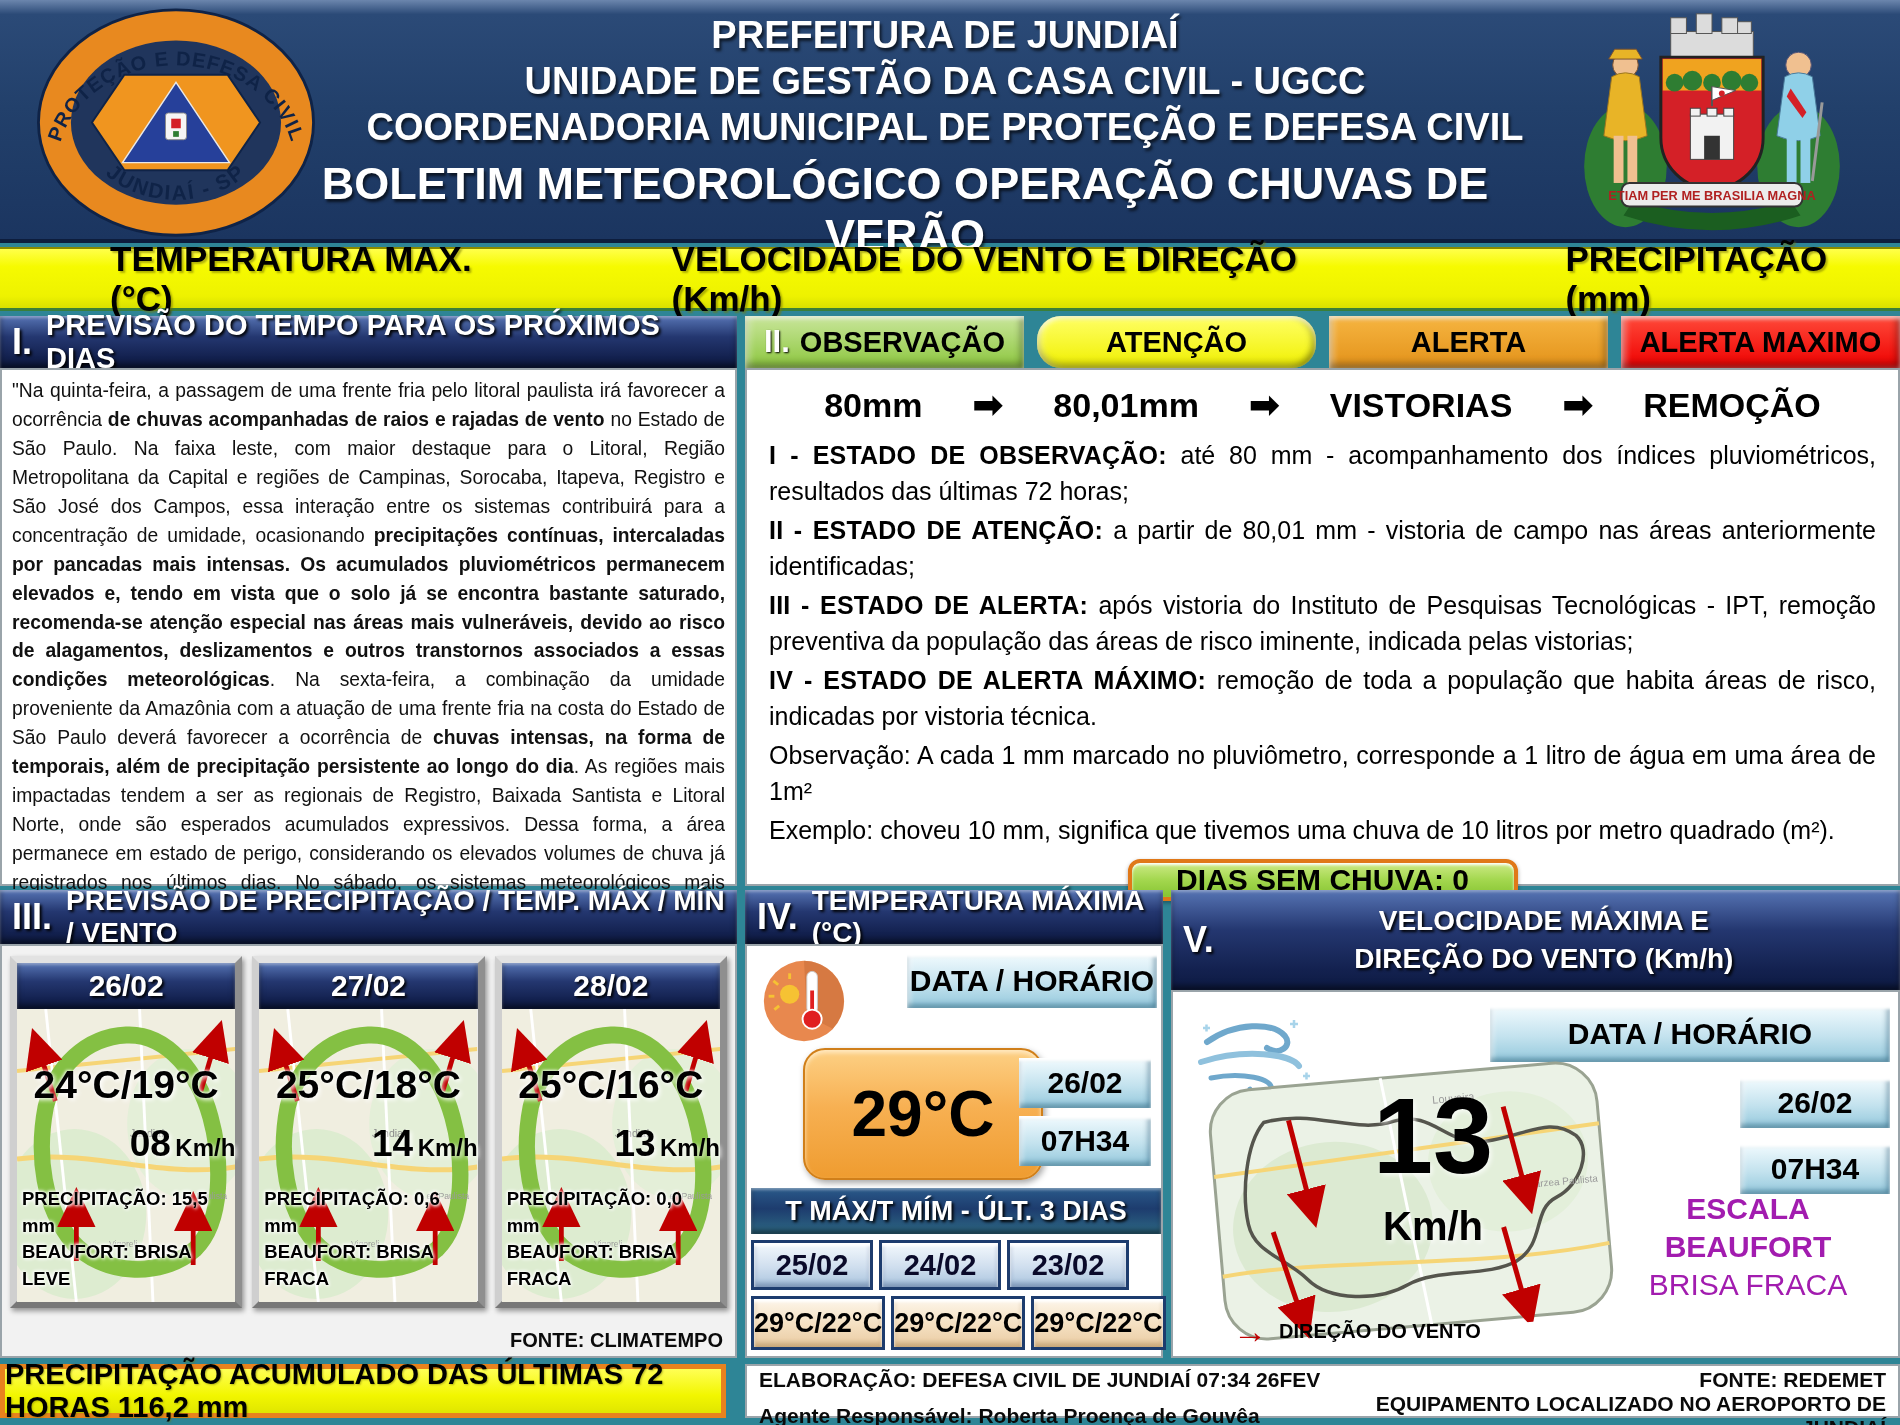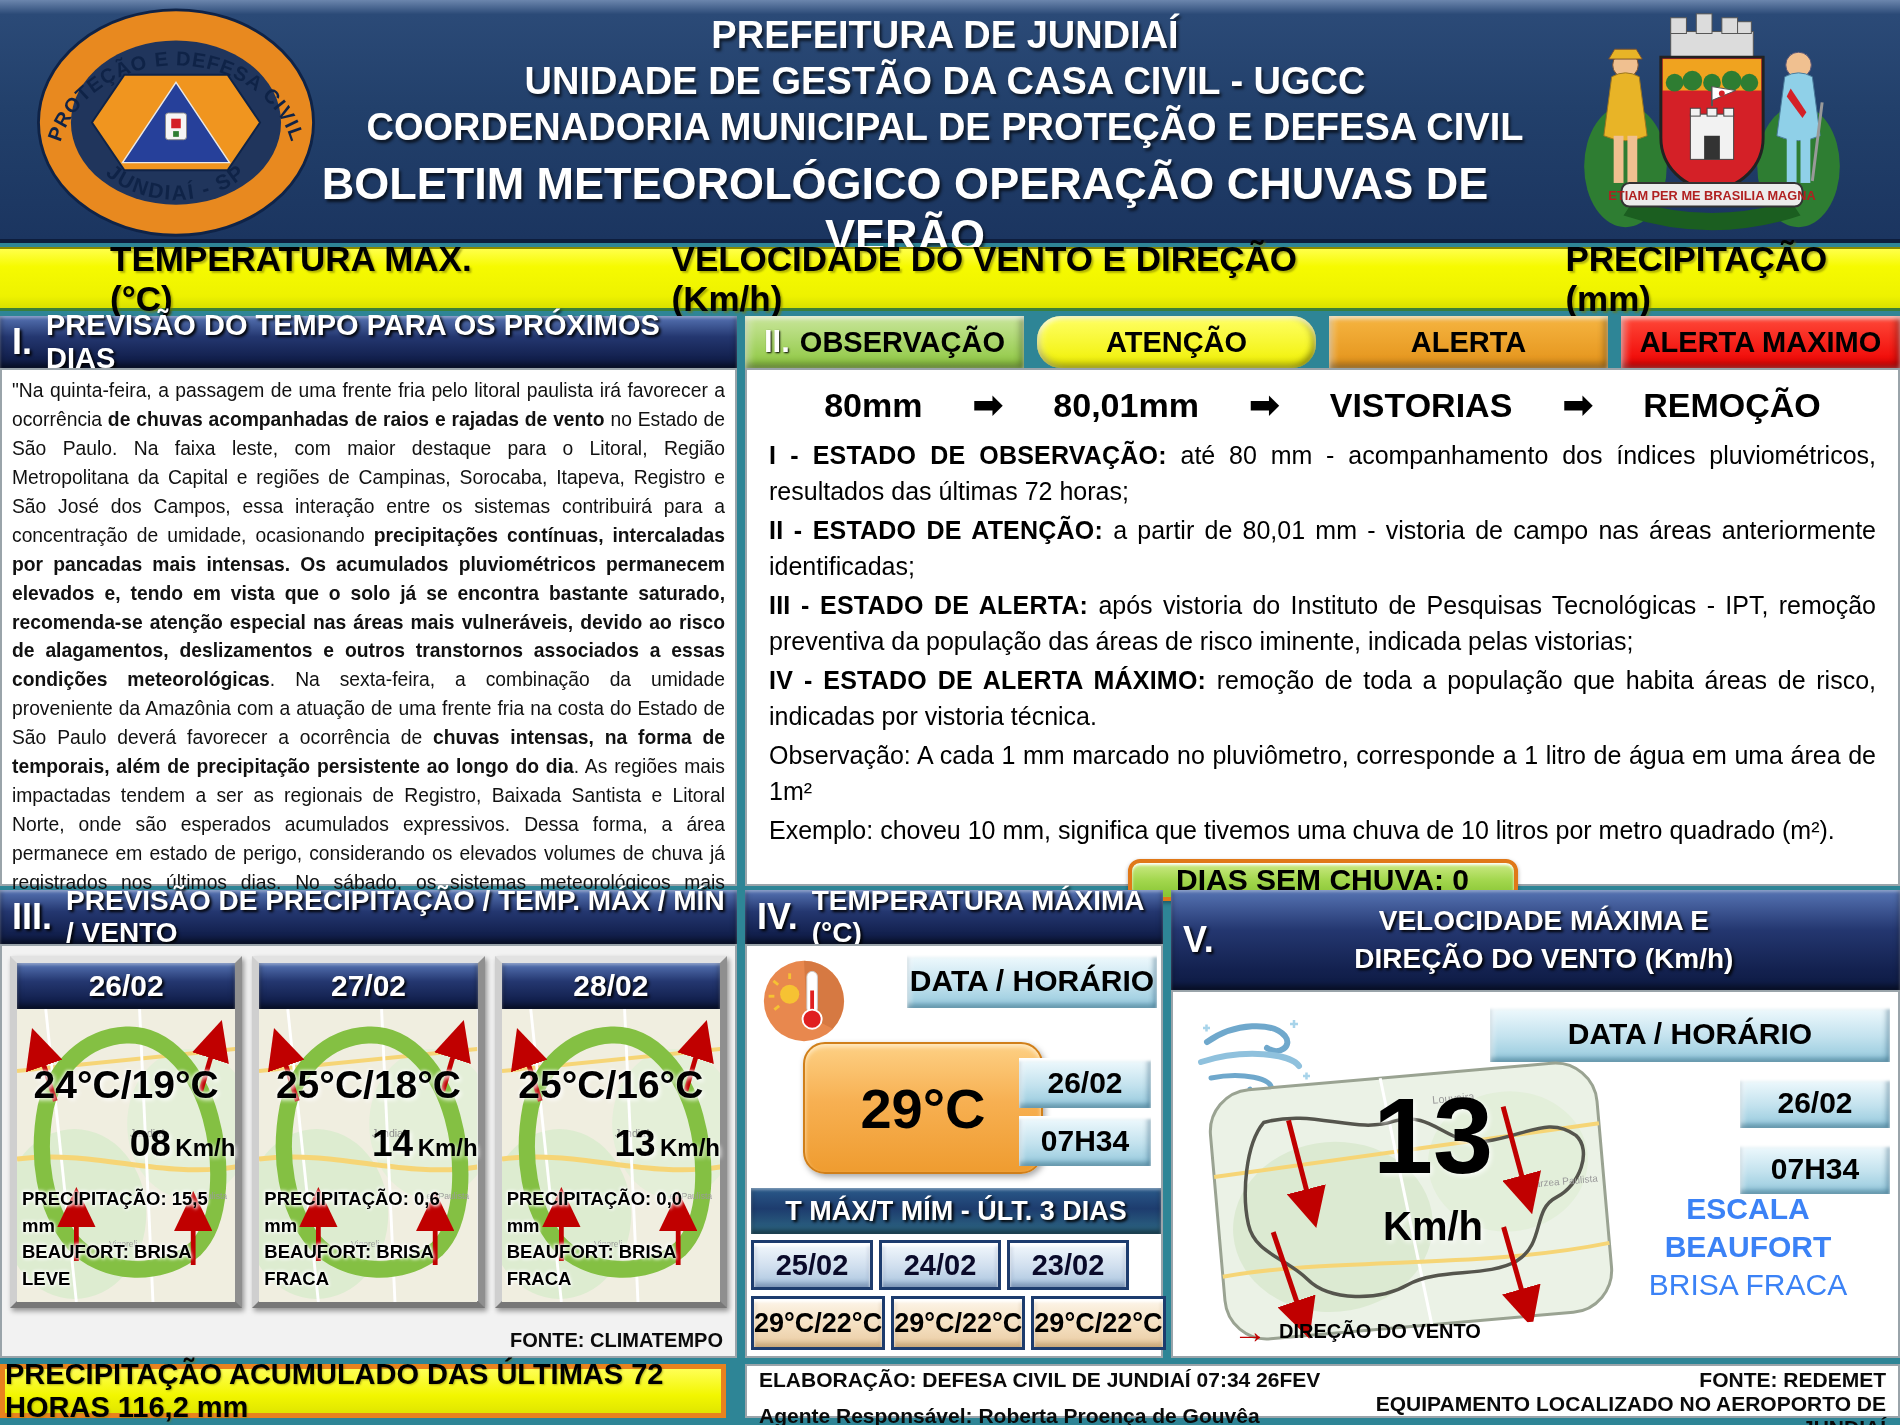--- a/index.html
+++ b/index.html
@@ -95,24 +95,24 @@
   
   .lb{background:linear-gradient(180deg,#f2fbfe 0%,#c3e2ee 55%,#93c8dc 100%);
     box-shadow:inset 0 3px 3px #fff, inset 0 -4px 5px rgba(0,60,90,.35), inset 4px 0 4px rgba(255,255,255,.5), inset -4px 0 5px rgba(0,60,90,.25);
     display:flex;align-items:center;justify-content:center;font-weight:bold;color:#000;}
 
   
   #sec4-body{position:absolute;left:745px;top:944px;width:418px;height:414px;background:#fff;
     border:2px solid #9aa4aa;}
   #thermo-icon{position:absolute;left:14px;top:12px;width:86px;height:86px;}
   #s4-dh{position:absolute;right:4px;top:8px;width:250px;height:54px;font-size:30px;}
-  #s4-temp{position:absolute;left:56px;top:96px;width:240px;height:132px;border-radius:22px;
+  #s4-temp{position:absolute;left:56px;top:102px;width:240px;height:132px;border-radius:22px;
     background:linear-gradient(180deg,#fdd084 0%,#f7b052 45%,#ef9c30 100%);
     border:2px solid #d07f1a;box-shadow:inset 0 3px 4px #ffe8c0, 2px 3px 6px rgba(0,0,0,.35);
-    display:flex;align-items:center;justify-content:center;font-size:56px;font-weight:bold;color:#000;}
+    display:flex;align-items:center;justify-content:center;font-size:64px;font-weight:bold;color:#000;}
   #s4-date{position:absolute;right:10px;top:112px;width:132px;height:50px;font-size:30px;}
   #s4-time{position:absolute;right:10px;top:170px;width:132px;height:50px;font-size:30px;}
   #s4-hist-bar{position:absolute;left:4px;top:242px;width:410px;height:46px;
     background:linear-gradient(180deg,#2a5a8a 0%,#1d3c6e 45%,#2e6a84 100%);
     box-shadow:inset 0 2px 3px rgba(255,255,255,.4), inset 0 -4px 5px rgba(0,0,0,.45);
     color:#fff;font-weight:bold;font-size:27px;display:flex;align-items:center;justify-content:center;
     text-shadow:2px 2px 3px #000;}
   .hist-row{position:absolute;left:4px;width:378px;display:flex;gap:6px;}
   #hist-dates{top:294px;} #hist-temps{top:350px;}
   .hd{flex:1;height:50px;border:3px solid #1d3c6e;display:flex;align-items:center;justify-content:center;
@@ -130,21 +130,21 @@
   #wind-icon{position:absolute;left:22px;top:22px;width:120px;height:90px;}
   #s5-dh{position:absolute;right:8px;top:14px;width:400px;height:56px;font-size:30px;}
   #s5-date{position:absolute;right:8px;top:86px;width:150px;height:50px;font-size:30px;}
   #s5-time{position:absolute;right:8px;top:152px;width:150px;height:50px;font-size:30px;}
   #s5-map{position:absolute;left:38px;top:78px;width:400px;height:262px;transform:rotate(-5deg);}
   #s5-map svg{width:100%;height:100%;}
   #s5-speed{position:absolute;left:150px;top:90px;width:220px;text-align:center;color:#000;
     font-size:108px;font-weight:bold;line-height:1;text-shadow:2px 2px 5px rgba(255,255,255,.8);}
   #s5-unit{position:absolute;left:150px;top:212px;width:220px;text-align:center;color:#000;
     font-size:40px;font-weight:bold;text-shadow:2px 2px 5px rgba(255,255,255,.8);}
-  #s5-scale{position:absolute;right:40px;top:198px;width:220px;text-align:center;color:#3b82f6;}
+  #s5-scale{position:absolute;right:40px;top:198px;width:220px;text-align:center;color:#a21caf;}
   #s5-scale .b{font-size:30px;font-weight:bold;line-height:1.25;}
   #s5-scale .n{font-size:30px;line-height:1.3;}
   #s5-legend{position:absolute;left:60px;bottom:8px;display:flex;align-items:center;gap:12px;}
   #s5-legend .arr{color:#c00000;font-size:34px;font-weight:bold;line-height:1;}
   #s5-legend .txt{font-size:20px;font-weight:bold;color:#000;}
 
   
   #accum-banner{position:absolute;left:0;top:1364px;width:726px;height:54px;
     border:5px solid #e8821e;background:linear-gradient(180deg,#ffff55,#f2f600 60%,#e0e600);
     display:flex;align-items:center;justify-content:center;

